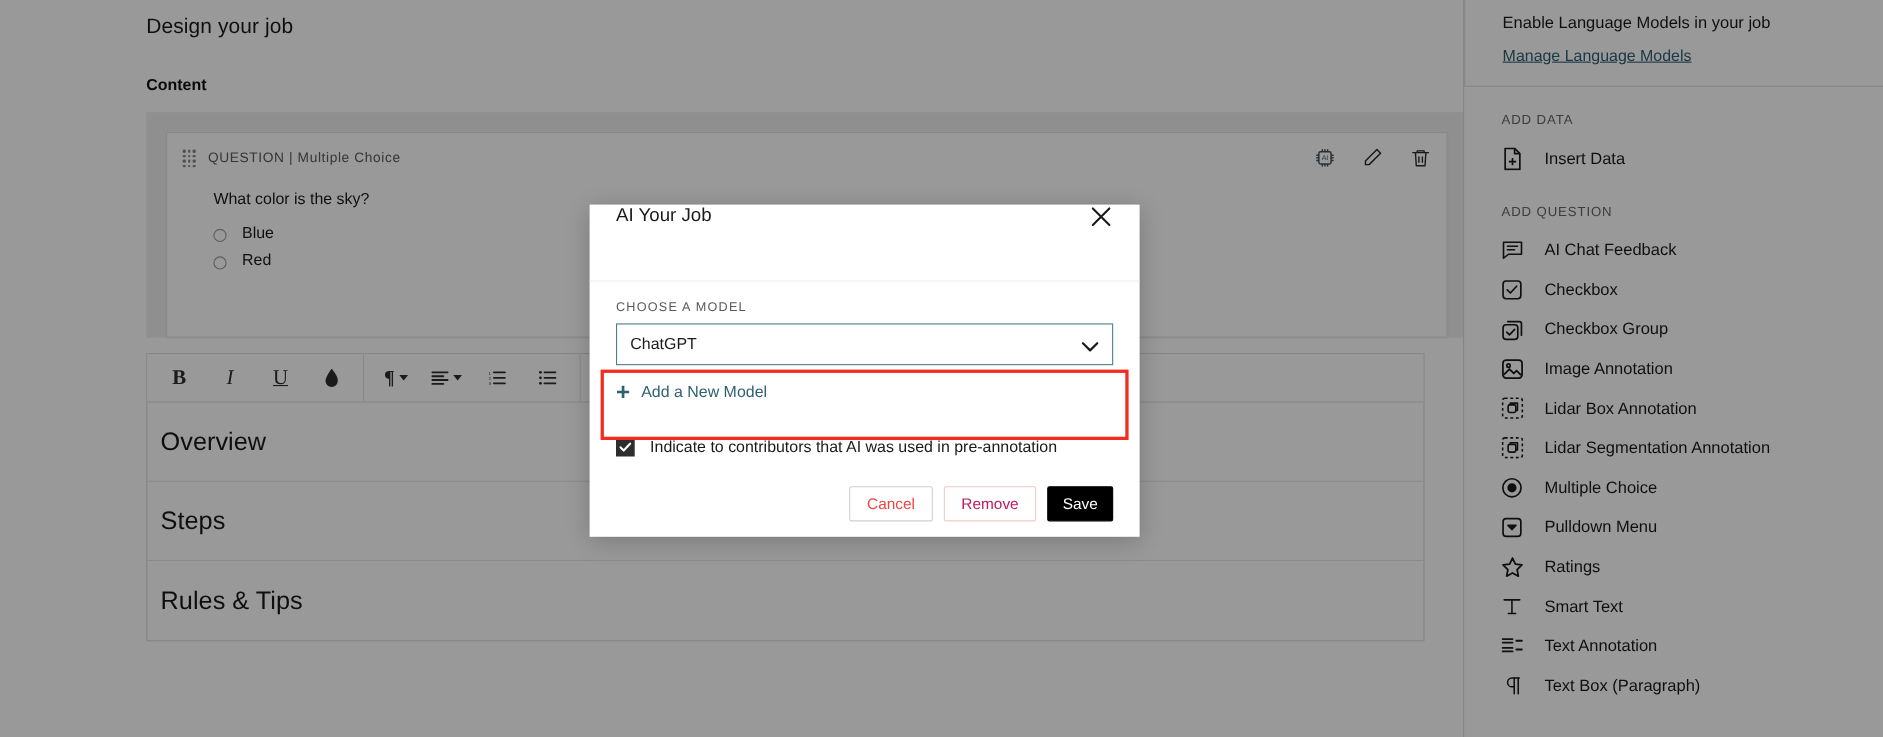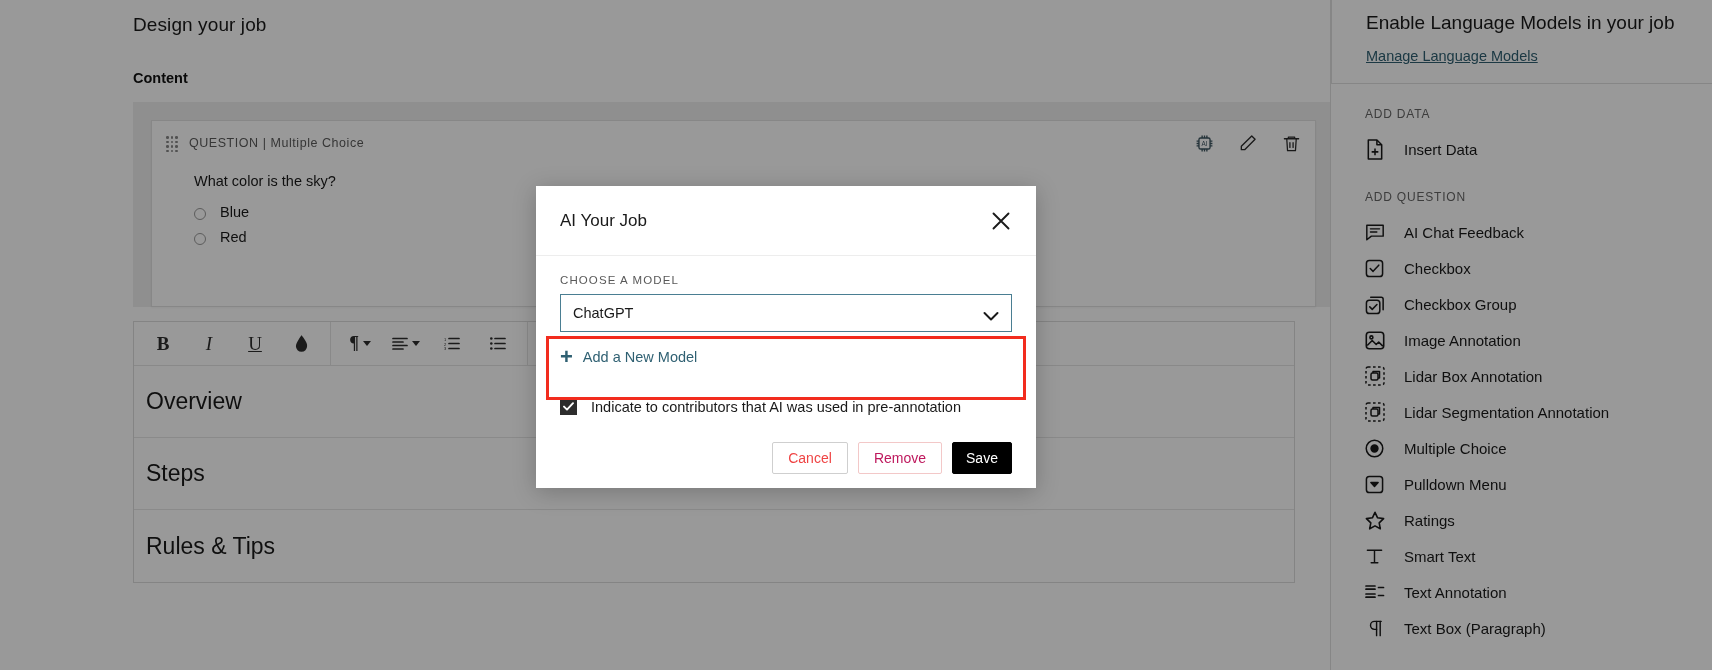--- a/index.html
+++ b/index.html
@@ -78,34 +78,34 @@
   .ed-h { font-size:23px; color:#1a1a1a; font-weight:400; }
 
   
   .sidebar {
     position:absolute; right:0; top:0; width:382px; height:670px;
     background:#ffffff; border-left:1px solid #e0e0e0;
     padding:0 0 0 34px;
   }
   .lm-box { border-bottom:1px solid #e0e0e0; padding:8px 22px 18px 0; margin-left:-34px; padding-left:34px;
             border-left:1px solid #e0e0e0; }
-  .lm-text { font-size:19px; color:#1a1a1a; margin-top:4px; }
+  .lm-text { font-size:15px; color:#1a1a1a; margin-top:4px; }
   .lm-link { font-size:14.5px; color:#2f6072; text-decoration:underline; display:inline-block; margin-top:14px; cursor:pointer;}
   .side-head { font-size:12px; letter-spacing:.8px; color:#666; margin-top:23px; margin-bottom:10px; }
   .side-item { display:flex; align-items:center; height:36px; cursor:pointer; }
   .side-item .ico { width:26px; height:22px; display:flex; align-items:center; justify-content:flex-start; margin-right:13px;}
   .side-item .lbl { font-size:15px; color:#1a1a1a; }
 
   
   .modal {
     position:absolute; z-index:60;
     left:536px; top:186px; width:500px; height:302px;
     background:#ffffff; box-shadow:0 4px 22px rgba(0,0,0,.22);
   }
-  .modal-head { height:70px; display:flex; align-items:center; padding:0 24px;
+  .modal-head { height:70px; display:flex; padding:0 24px;
                 border-bottom:1px solid #ededed; }
   .modal-title { font-size:17px; color:#1a1a1a; }
   .modal-close { margin-left:auto; cursor:pointer; width:22px; height:22px; }
   .modal-body { padding:18px 24px 0 24px; position:relative; }
   .hl-box {
     position:absolute; left:10px; top:80px; width:480px; height:64px;
     border:3px solid #f22c1e; pointer-events:none; z-index:5;
   }
   .field-label { font-size:11.5px; letter-spacing:1.1px; color:#595959; margin-bottom:8px; }
   .select-wrap {

